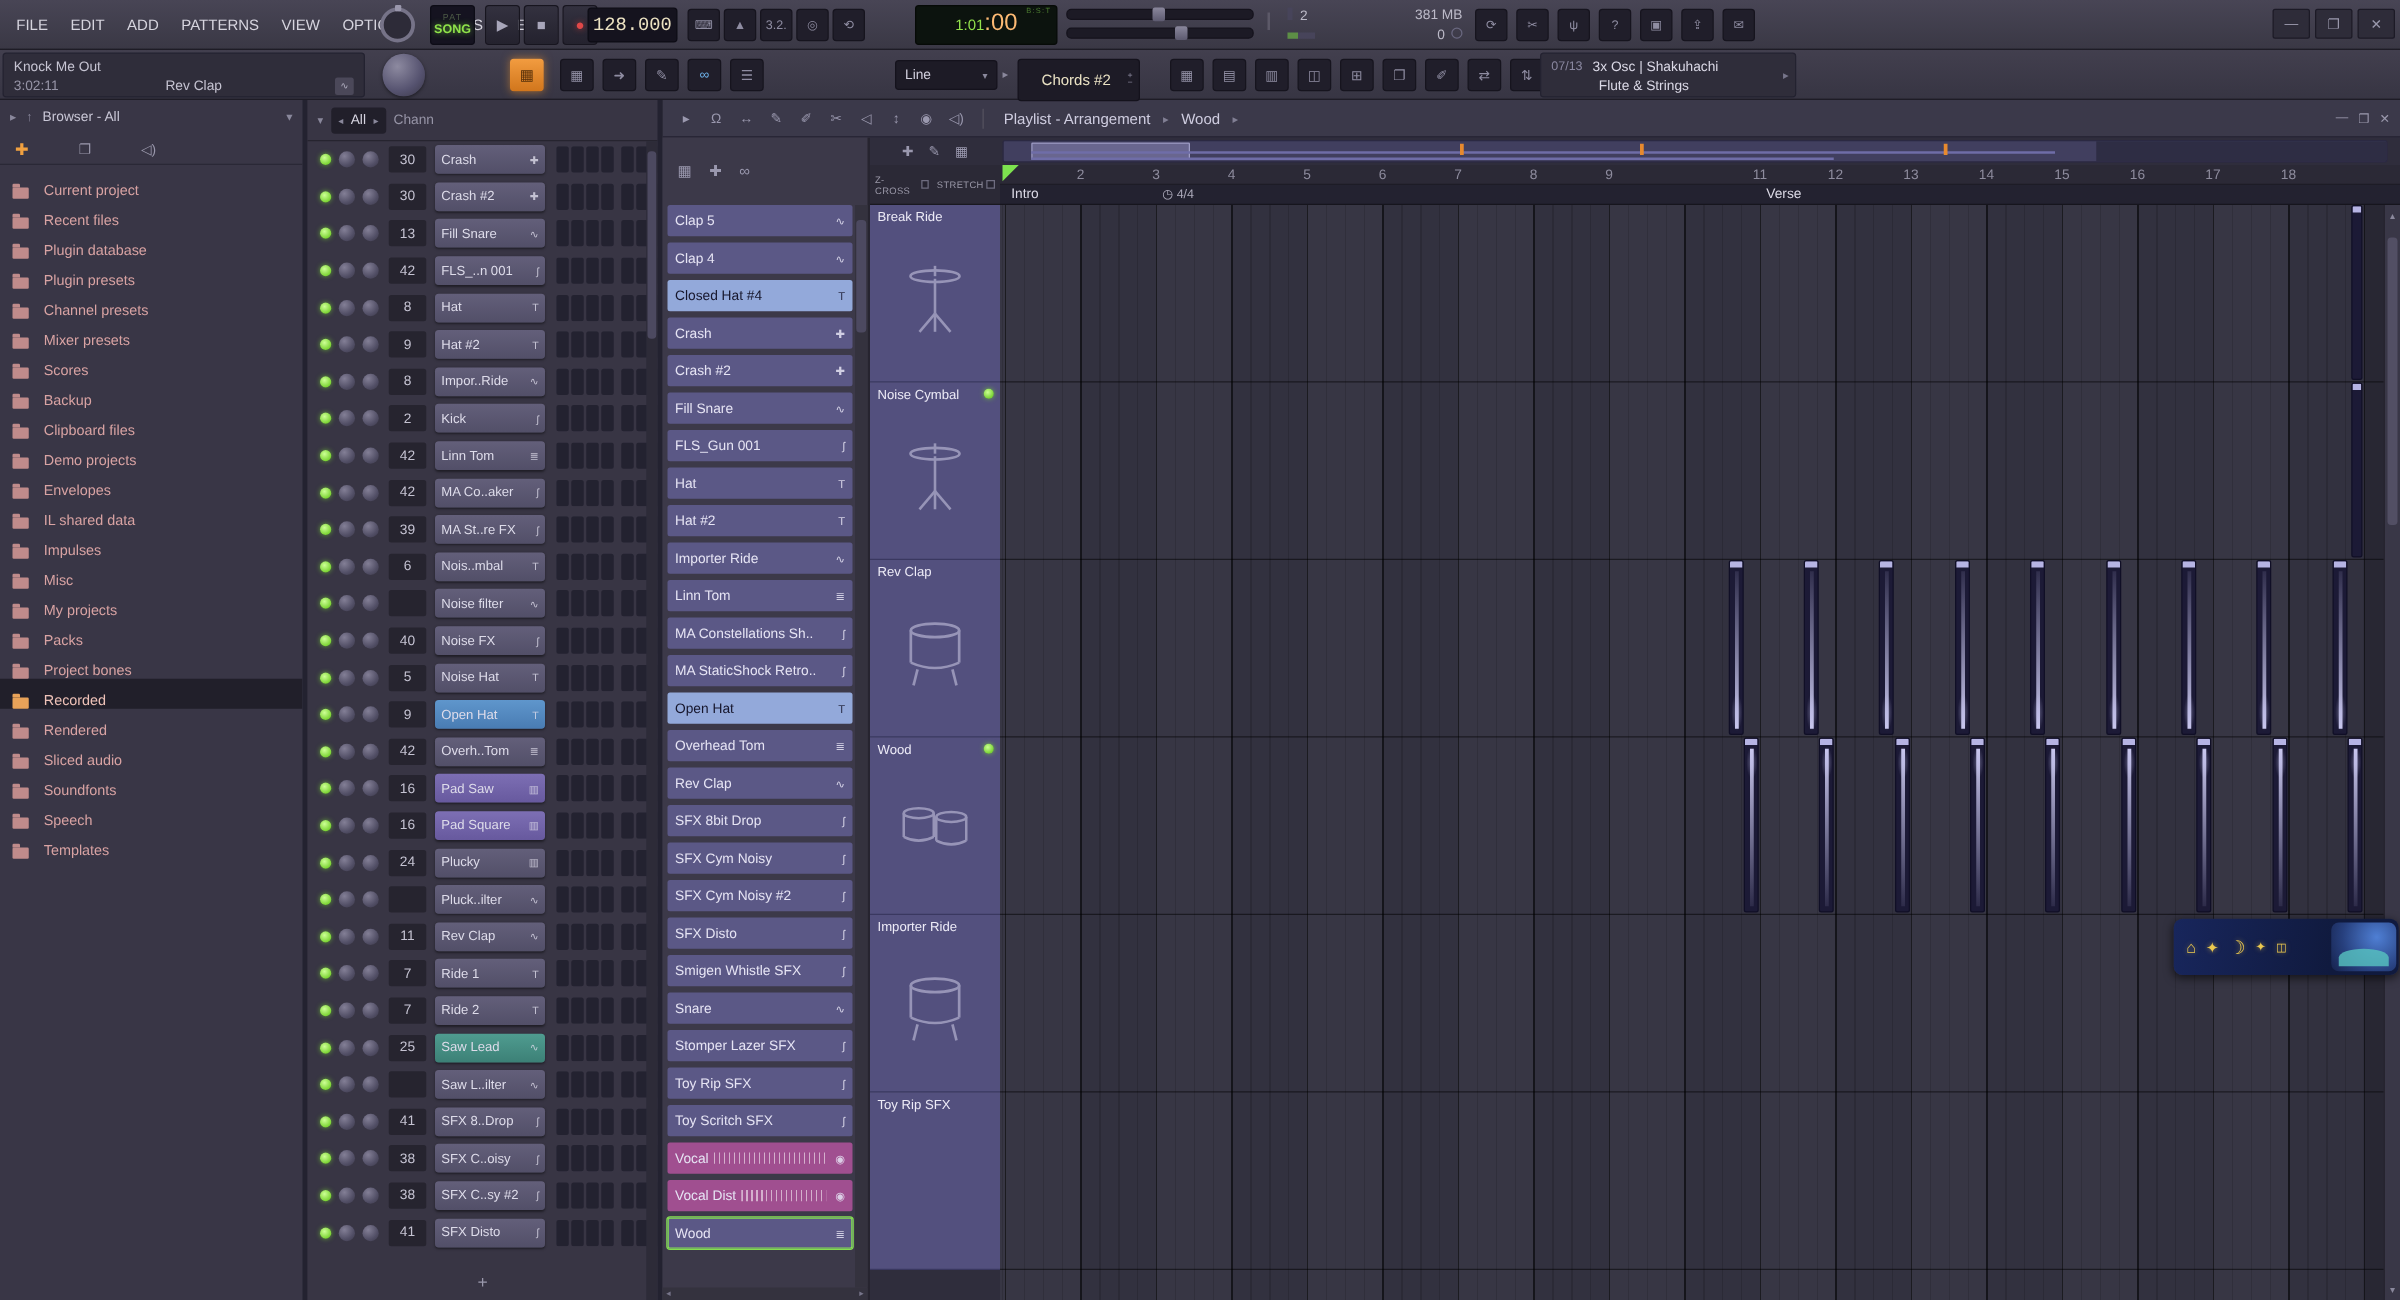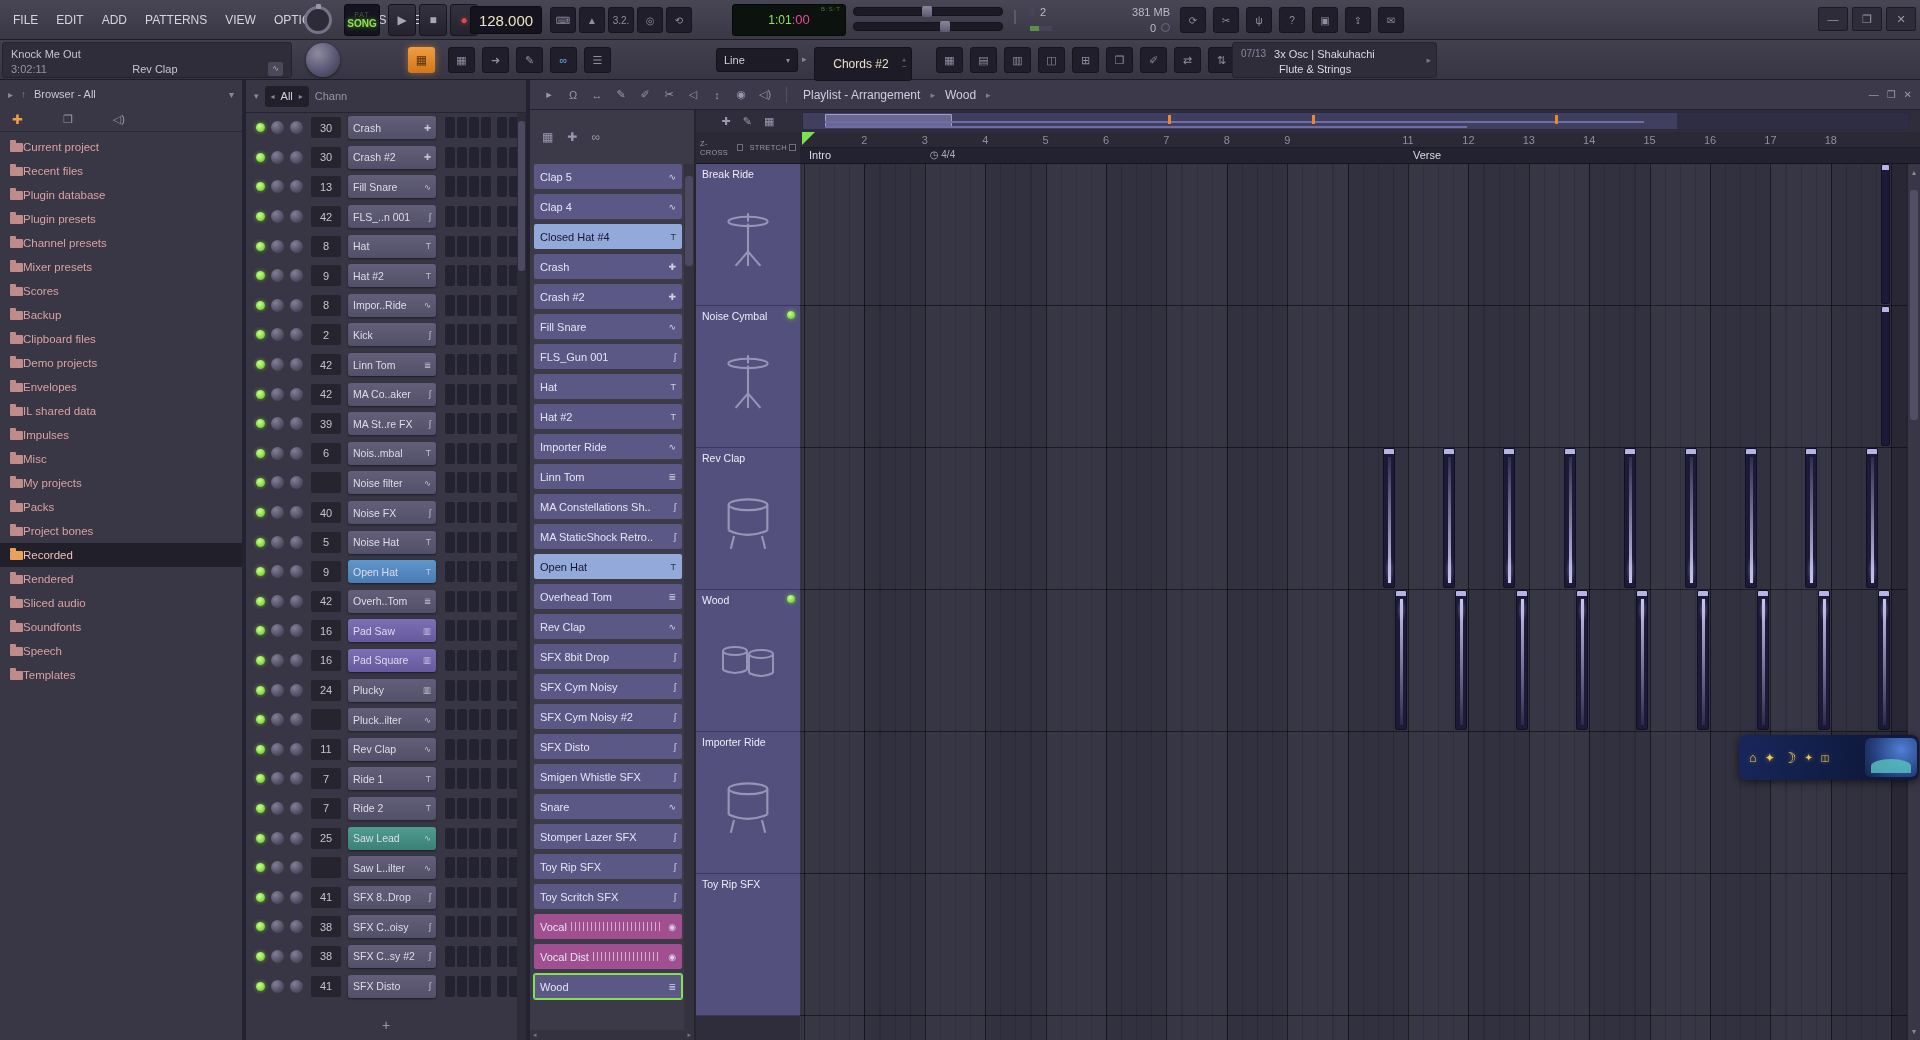--- a/index.html
+++ b/index.html
@@ -9,26 +9,26 @@
 .titlebar{height:40px;background:linear-gradient(#484555,#3a3845);border-bottom:1px solid #1e1c26;position:relative;flex:none}
 .menubar{position:absolute;left:4px;top:0;height:40px;display:flex;align-items:center}
 .mi{padding:0 9px;font-size:12px;color:#d6d4de;cursor:default}
 .ring{position:absolute;left:304px;top:6px;width:28px;height:28px;border-radius:50%;border:3px solid #767388;background:#2d2b38}
 .ring::after{content:"";position:absolute;left:9px;top:-5px;width:5px;height:5px;background:#9a97ac;border-radius:1px}
 .songblk{position:absolute;left:344px;top:4px;width:36px;height:32px;background:#151320;border:1px solid #0d0c16;border-radius:3px;display:flex;flex-direction:column;align-items:center;justify-content:center}
 .patl{font-size:7px;color:#4c5946;letter-spacing:1px}
 .songl{font-size:10px;font-weight:bold;color:#8fe24a;text-shadow:0 0 5px rgba(120,220,60,.7)}
 .tbig{position:absolute;top:4px;width:28px;height:32px;background:linear-gradient(#33313f,#24222e);border:1px solid #17151f;border-radius:3px;color:#a8a6ba;font-size:12px;display:flex;align-items:center;justify-content:center}
 .tbig.rec{color:#e04848;text-shadow:0 0 5px rgba(230,60,60,.7)}
-.tempo{position:absolute;left:470px;top:6px;width:72px;height:28px;background:#15131e;border:1px solid #0d0c15;border-radius:3px;color:#ece2c2;font-size:15px;font-family:Liberation Sans, sans-serif;display:flex;align-items:center;justify-content:center}
+.tempo{position:absolute;left:470px;top:6px;width:72px;height:28px;background:#15131e;border:1px solid #0d0c15;border-radius:3px;color:#ece2c2;font-size:15px;font-family:Liberation Mono, monospace;display:flex;align-items:center;justify-content:center}
 .recicons{position:absolute;left:550px;top:7px;display:flex;gap:3px}
 .sbtn{min-width:26px;height:26px;padding:0 3px;background:#201e2a;border:1px solid #16141e;border-radius:3px;color:#8f8da2;font-size:10px;display:flex;align-items:center;justify-content:center}
 .lcd{position:absolute;left:732px;top:4px;width:114px;height:32px;background:#0c130e;border:1px solid #060a07;border-radius:3px;color:#93e14c;display:flex;align-items:baseline;justify-content:center;font-family:"DejaVu Sans Mono",monospace}
 .lcdmain{font-size:12px;line-height:30px}
-.lcdfrac{font-size:13px;color:#ec4899}
+.lcdfrac{font-size:19px;color:#fdba74}
 .lcdmode{position:absolute;top:1px;right:4px;font-size:6px;color:#4b7a30;letter-spacing:1px}
 .slider{position:absolute;left:853px;width:150px;height:9px;background:#1c1a25;border:1px solid #14121c;border-radius:4px}
 .slider i{position:absolute;top:-2px;width:10px;height:11px;background:linear-gradient(#8a879c,#5d5a70);border-radius:2px;display:block}
 .tick{position:absolute;left:1014px;top:10px;width:2px;height:14px;background:#5c5968}
 .monitor{position:absolute;left:1030px;top:4px;width:140px;height:32px;font-size:11px;color:#bcbac8}
 .monrow{display:flex;justify-content:space-between;height:16px;align-items:center}
 .meterv{display:inline-block;width:4px;height:10px;background:#47445a;margin-right:6px}
 .meterh{display:inline-block;width:22px;height:5px;background:linear-gradient(90deg,#5d8f46 40%,#47445a 40%);margin-right:6px}
 .moncirc{display:inline-block;width:9px;height:9px;border:1px solid #6a6880;border-radius:50%;margin-left:5px}
 .utilicons{position:absolute;left:1180px;top:7px;display:flex;gap:7px}
@@ -60,21 +60,21 @@
 .main{flex:1;display:flex;min-height:0}
 
 .browser{width:246px;background:#393646;border-right:4px solid #232230;display:flex;flex-direction:column}
 .bhead1{height:28px;display:flex;align-items:center;padding:0 8px;gap:8px;font-size:11px;color:#b8b6c6}
 .bhead1 .bt{color:#8a889c;font-size:10px}
 .btitle{color:#c9c7d6}
 .bhead2{height:24px;display:flex;align-items:center;padding:0 12px;gap:40px;border-bottom:1px solid #2a2836}
 .bplus{color:#f0a040;font-size:13px}
 .bic{color:#9a98ac;font-size:11px}
 .blist{flex:1;overflow:hidden;padding-top:3px}
-.bitem{height:24px;display:flex;align-items:center;gap:0;padding:0 10px;font-size:11.5px;color:#d9a3a3}
+.bitem{height:24px;display:flex;align-items:flex-end;gap:12px;padding:0 10px;font-size:11.5px;color:#d9a3a3}
 .bitem.sel{background:#211f2a;color:#eec2b8}
 .bfold{width:13px;height:9px;background:#c08b8b;border-radius:1px;position:relative;flex:none}
 .bfold::before{content:"";position:absolute;left:0;top:-3px;width:6px;height:3px;background:#c08b8b;border-radius:1px 1px 0 0}
 .bitem.sel .bfold{background:#e8a259}
 .bitem.sel .bfold::before{background:#e8a259}
 
 .rack{width:284px;background:#383544;border-right:4px solid #232230;display:flex;flex-direction:column;position:relative}
 .rackhead{height:33px;display:flex;align-items:center;gap:6px;padding:0 8px;border-bottom:1px solid #26242f;font-size:11px}
 .groupbox{background:#211f2a;border-radius:3px;height:21px;display:flex;align-items:center;gap:6px;padding:0 6px;color:#d6d4e0}
 .groupbox .bt{font-size:8px;color:#8a889c}

